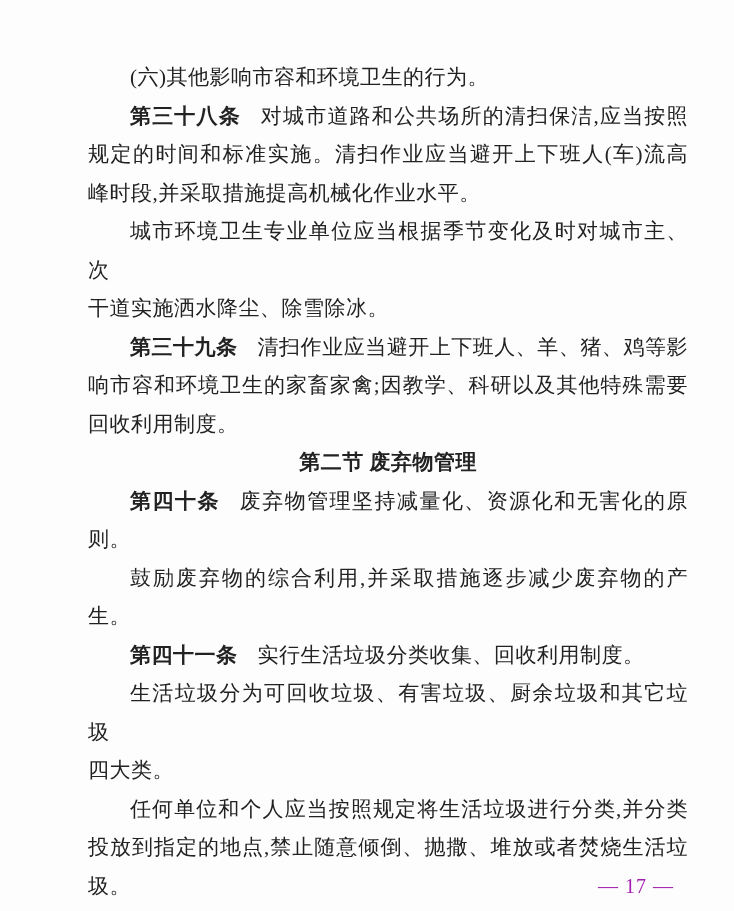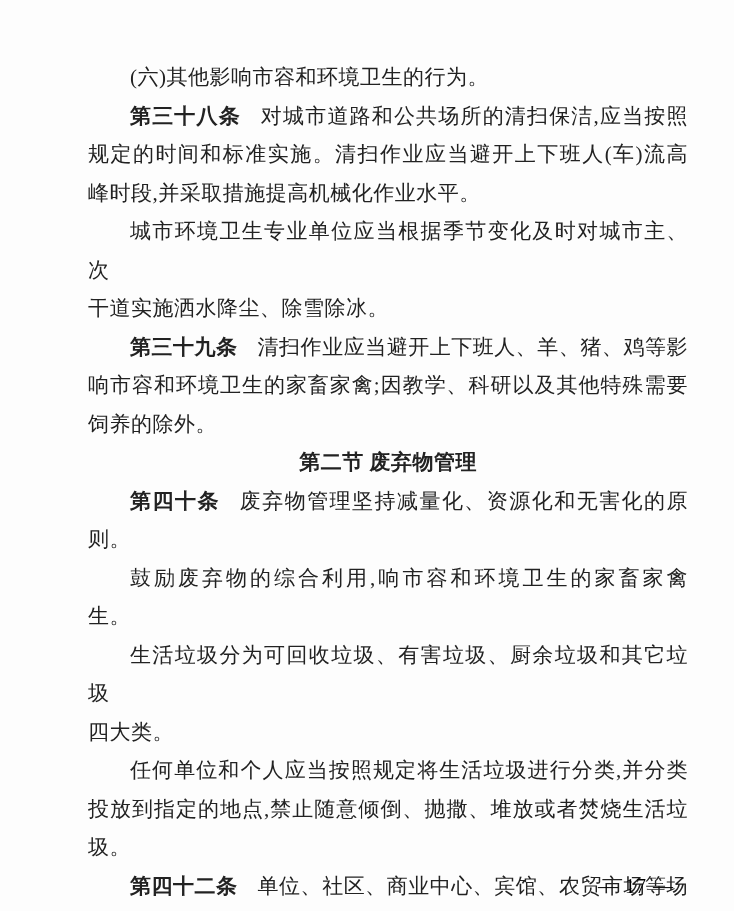--- a/index.html
+++ b/index.html
@@ -43,21 +43,21 @@
   .lead {
     font-weight: 700;
     margin-right: 0.95em;
   }
   .pagenum {
     position: absolute;
     top: 874px;
     right: 60px;
     font-size: 20px;
     line-height: 24px;
-    color: #000000;
+    color: #a21caf;
     letter-spacing: 1px;
     text-align: right;
   }
 </style>
 </head>
 <body>
 
 <div class="page">
   <div class="content">
 
@@ -65,30 +65,31 @@
 
     <div class="line indent just"><b class="lead">第三十八条</b><span>对城市道路和公共场所的清扫保洁,应当按照</span></div>
     <div class="line just"><span>规定的时间和标准实施。清扫作业应当避开上下班人(车)流高</span></div>
     <div class="line"><span>峰时段,并采取措施提高机械化作业水平。</span></div>
 
     <div class="line indent just"><span>城市环境卫生专业单位应当根据季节变化及时对城市主、次</span></div>
     <div class="line"><span>干道实施洒水降尘、除雪除冰。</span></div>
 
     <div class="line indent just"><b class="lead">第三十九条</b><span>清扫作业应当避开上下班人、羊、猪、鸡等影</span></div>
     <div class="line just"><span>响市容和环境卫生的家畜家禽;因教学、科研以及其他特殊需要</span></div>
-    <div class="line"><span>饲养的除外。</span></div>
+    <div class="line"><span>回收利用制度。</span></div>
 
     <div class="line center"><span>第二节  废弃物管理</span></div>
 
     <div class="line indent just"><b class="lead">第四十条</b><span>废弃物管理坚持减量化、资源化和无害化的原</span></div>
     <div class="line"><span>则。</span></div>
 
-    <div class="line indent just"><span>鼓励废弃物的综合利用,响市容和环境卫生的家畜家禽</span></div>
+    <div class="line indent just"><span>鼓励废弃物的综合利用,并采取措施逐步减少废弃物的产</span></div>
     <div class="line"><span>生。</span></div>
 
+    <div class="line indent"><b class="lead">第四十一条</b><span>实行生活垃圾分类收集、回收利用制度。</span></div>
 
     <div class="line indent just"><span>生活垃圾分为可回收垃圾、有害垃圾、厨余垃圾和其它垃圾</span></div>
     <div class="line"><span>四大类。</span></div>
 
     <div class="line indent just"><span>任何单位和个人应当按照规定将生活垃圾进行分类,并分类</span></div>
     <div class="line just"><span>投放到指定的地点,禁止随意倾倒、抛撒、堆放或者焚烧生活垃</span></div>
     <div class="line"><span>圾。</span></div>
 
     <div class="line indent just"><b class="lead">第四十二条</b><span>单位、社区、商业中心、宾馆、农贸市场等场</span></div>
 

